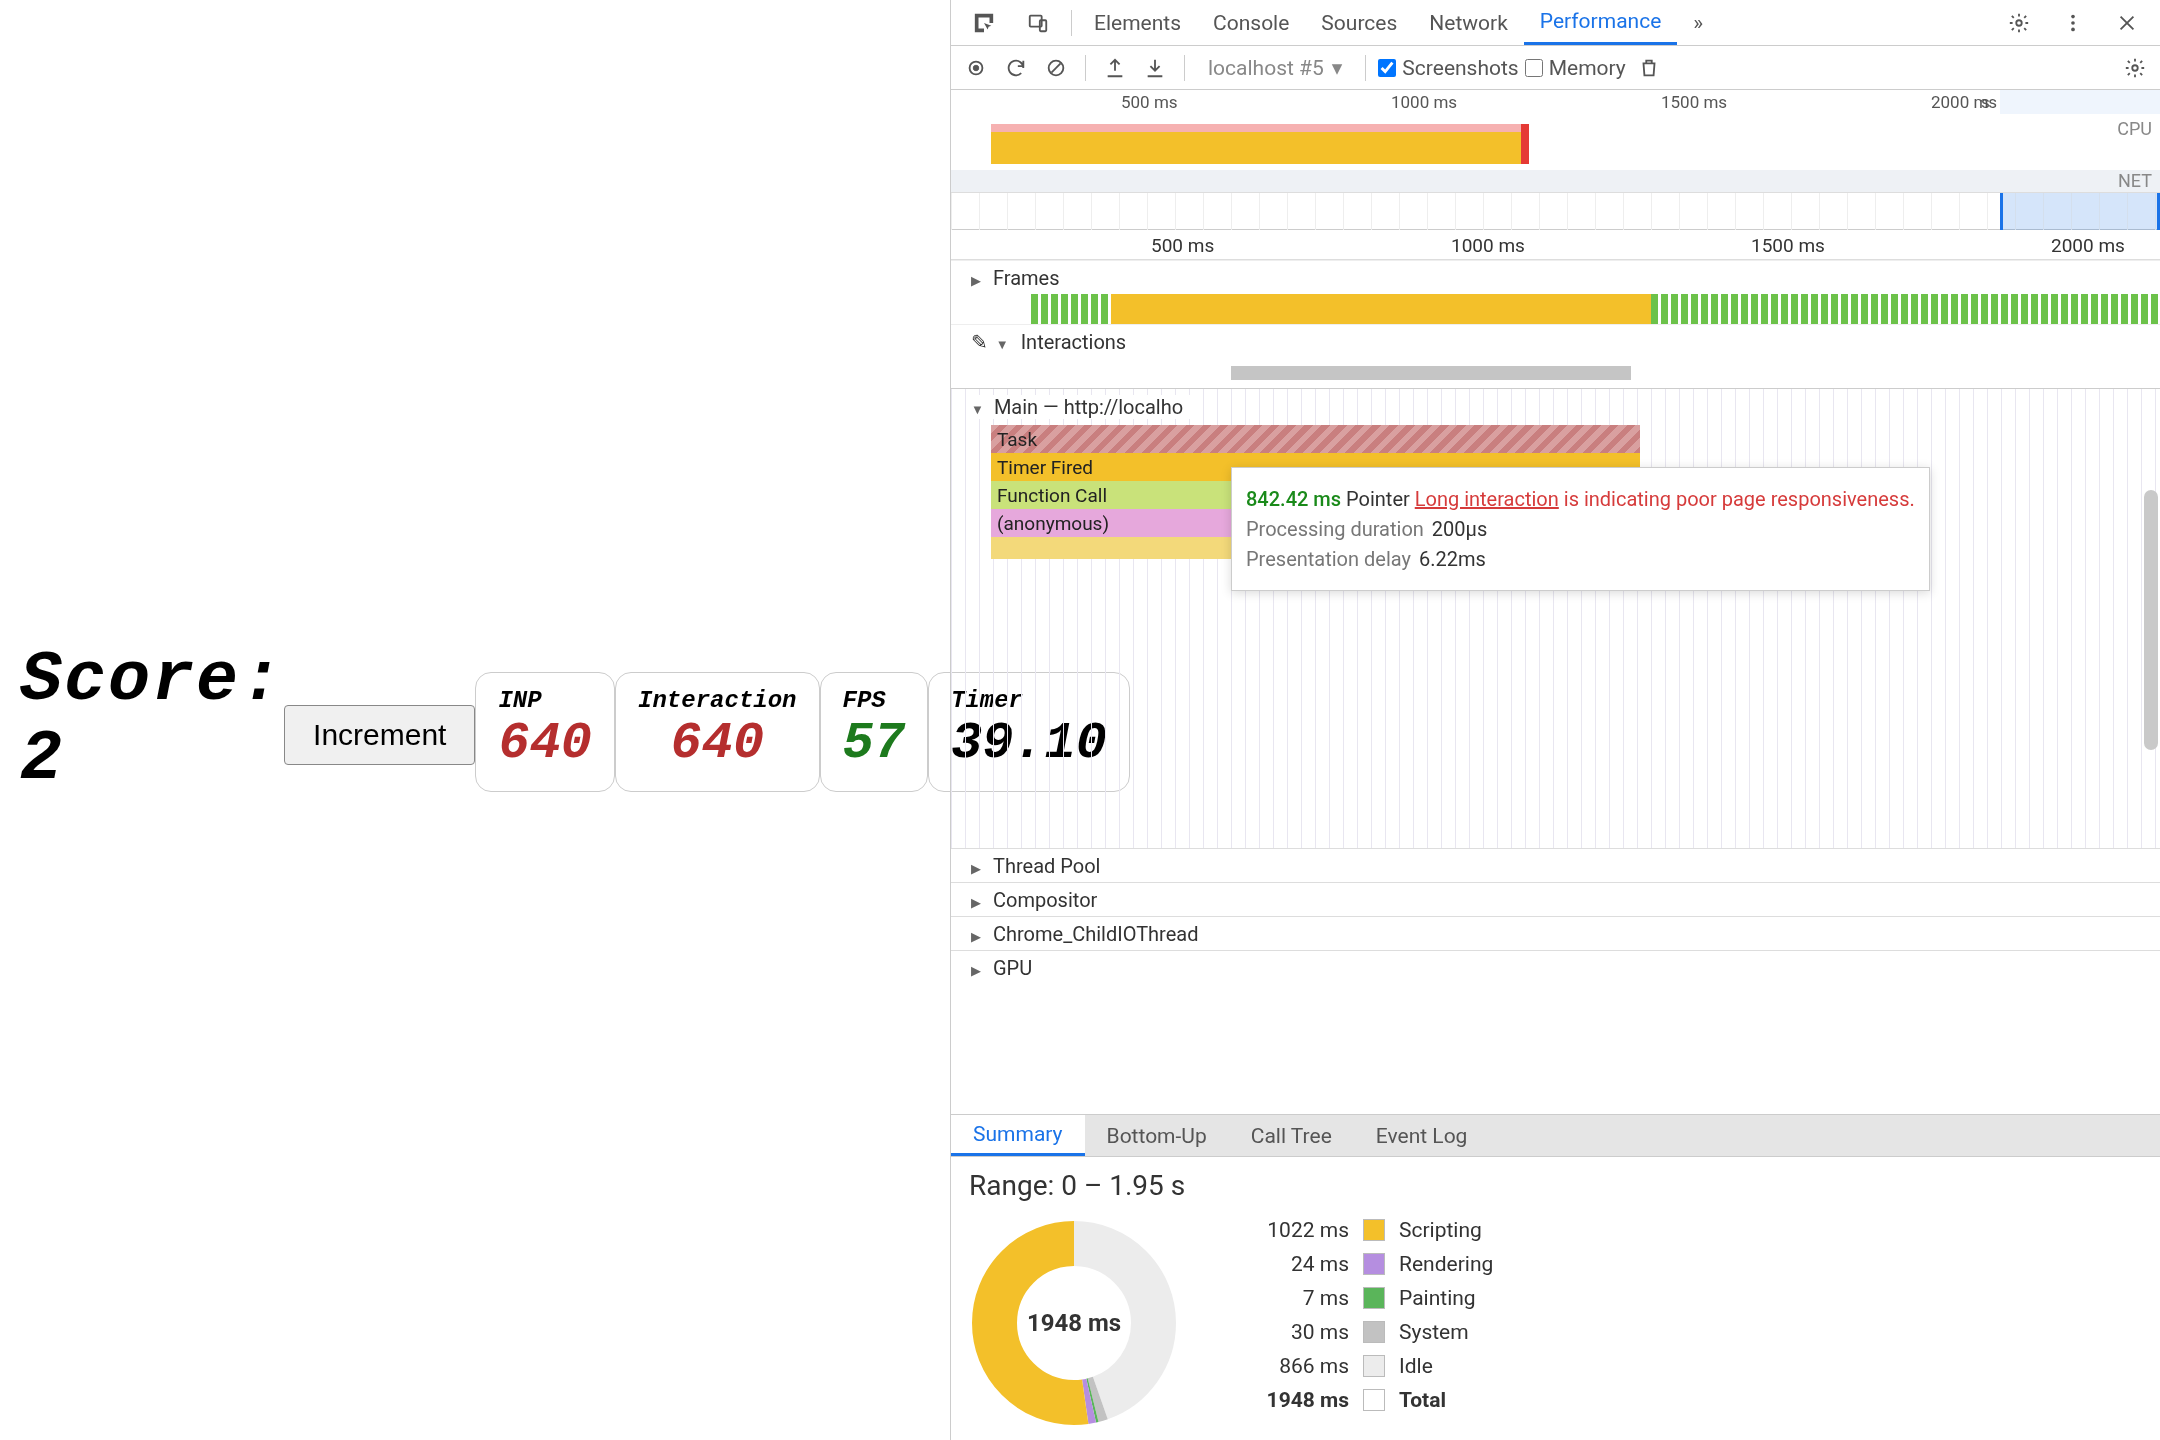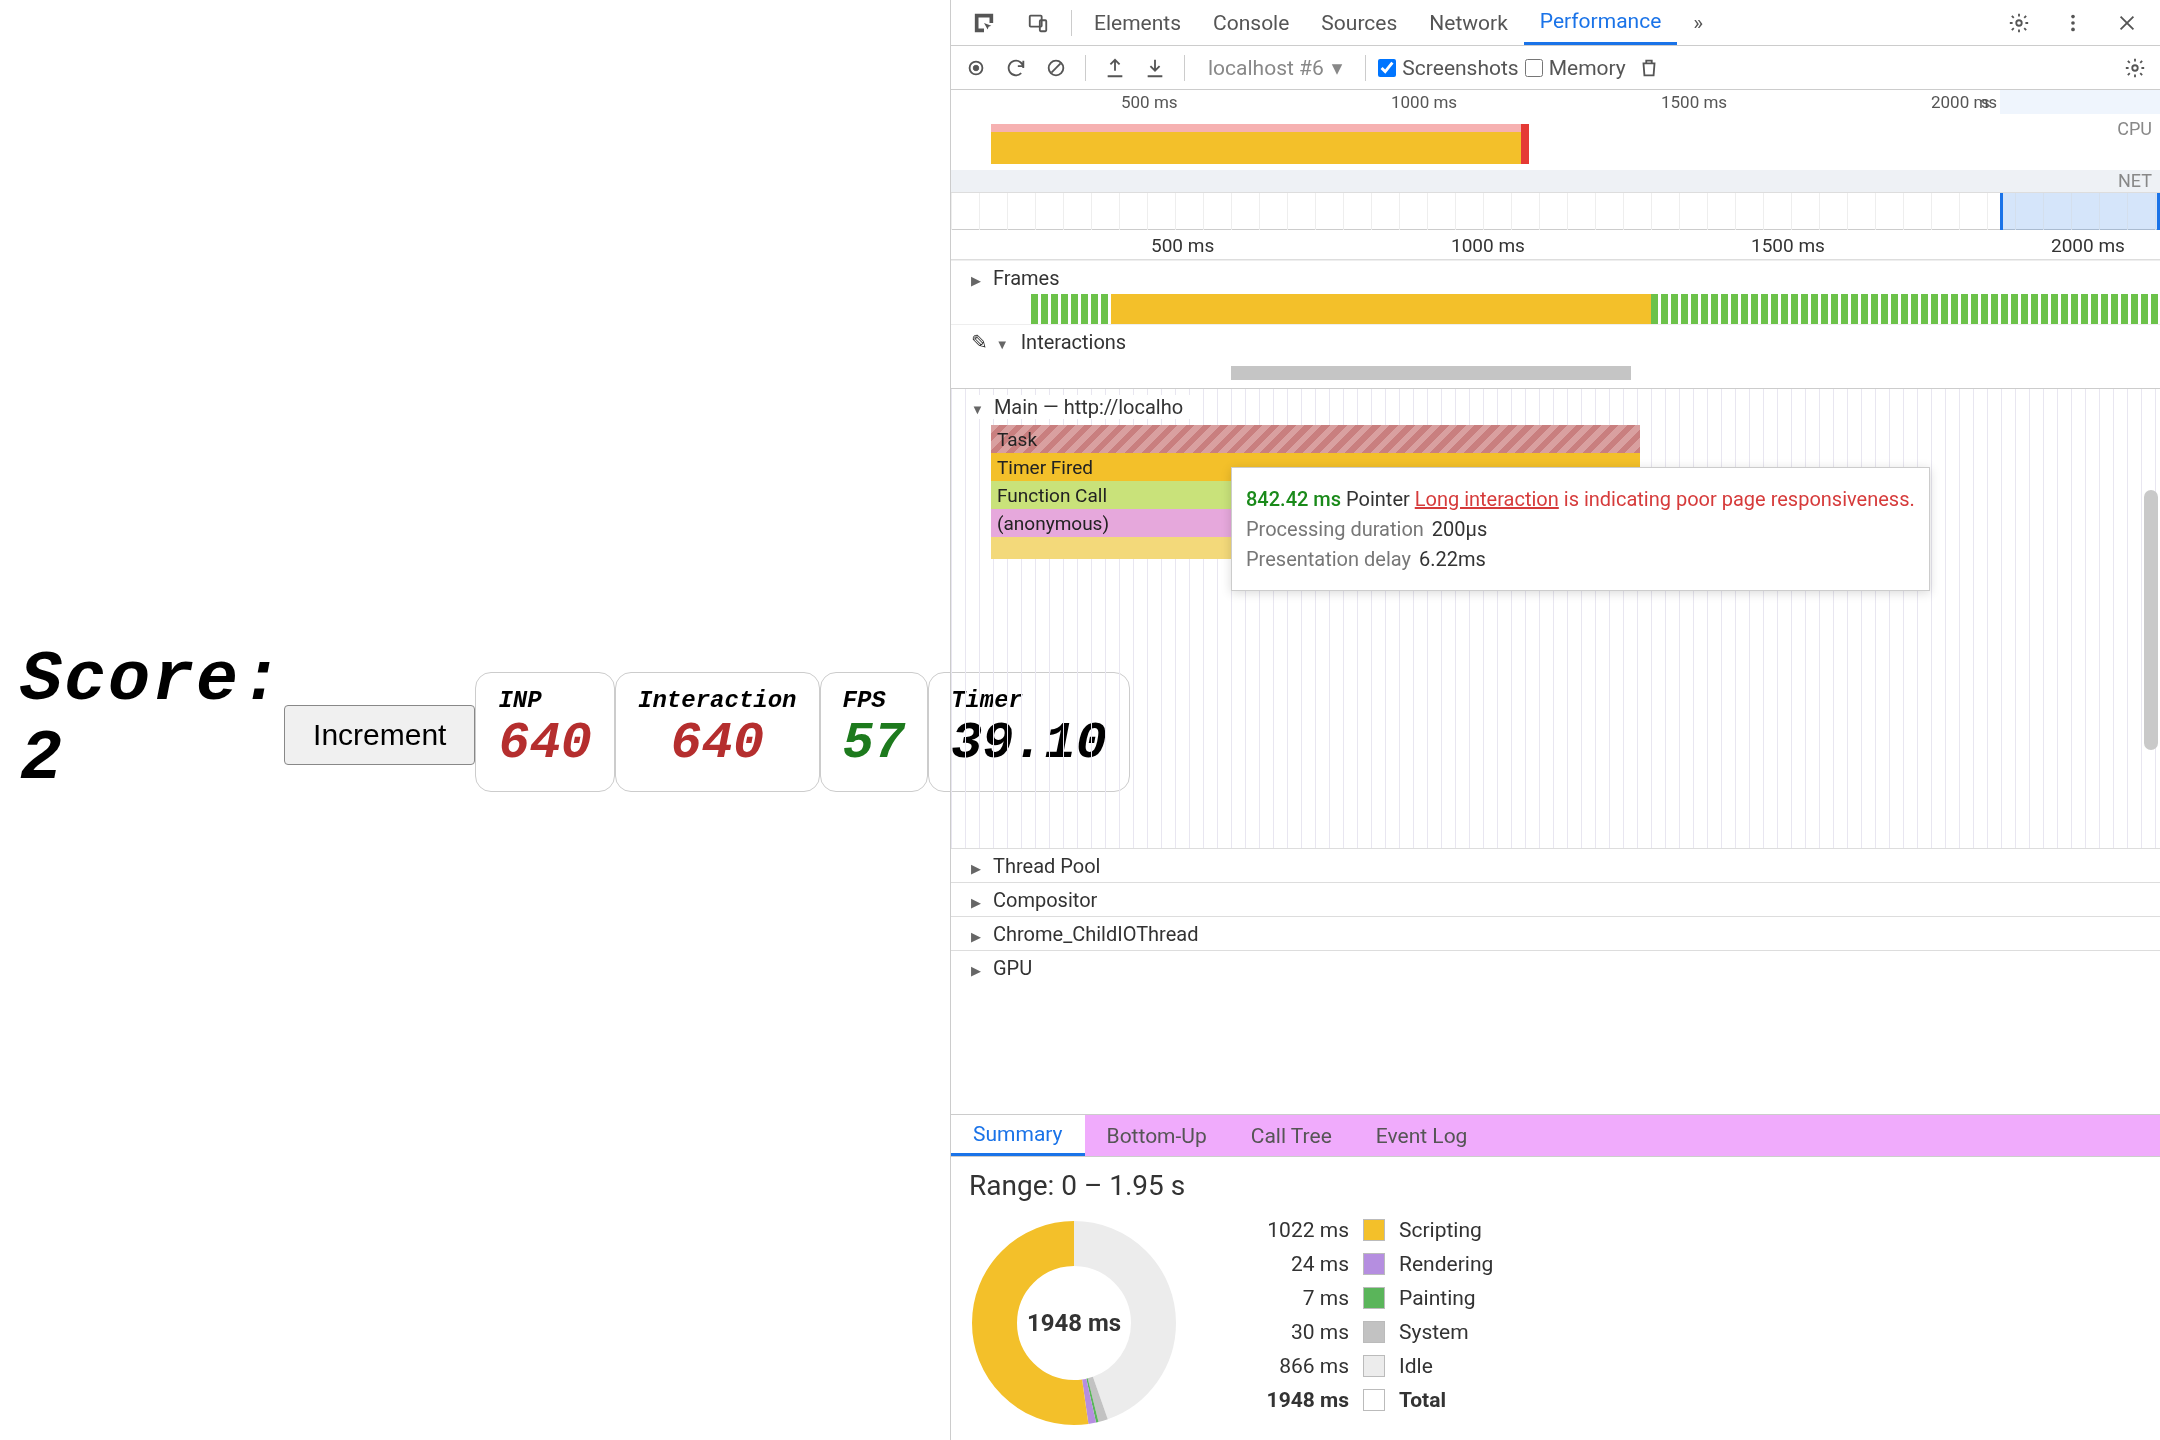--- a/index.html
+++ b/index.html
@@ -153,21 +153,21 @@
   padding:16px 14px; font-size:20px; color:#555; line-height:1.5;
 }
 .tooltip .l1 .ms { color:#1a8a1a; font-weight:500; }
 .tooltip .l1 .ptr { color:#333; }
 .tooltip .l1 .link { color:#d63b3b; text-decoration:underline; cursor:pointer; }
 .tooltip .l1 .tail { color:#d63b3b; }
 .tooltip .kv .k { color:#777; margin-right:8px; }
 .tooltip .kv .v { color:#333; }
 
 .bottom-tabs {
-  display:flex; height:42px; border-bottom:1px solid #ccc; background:#f0abfc;
+  display:flex; height:42px; border-bottom:1px solid #ccc; background:#e5e5e5;
 }
 .bottom-tabs .btab { padding:0 22px; display:flex; align-items:center; cursor:pointer; color:#555; }
 .bottom-tabs .btab.active { color:#1a73e8; border-bottom:3px solid #1a73e8; background:#fff; }
 
 .summary {
   padding:12px 18px; display:flex; flex-direction:column; gap:16px;
 }
 .summary .range { font-size:28px; color:#333; }
 .summary .body { display:flex; gap:60px; align-items:flex-start; }
 .donut { width:210px; height:210px; position:relative; }
@@ -280,21 +280,21 @@
           <path d="M12 3v12M7 8l5-5 5 5M4 21h16" fill="none" stroke="#555" stroke-width="2"></path>
         </svg>
       </div>
     <div class="tb-btn">
         <svg viewBox="0 0 24 24">
           <path d="M12 3v12M7 10l5 5 5-5M4 21h16" fill="none" stroke="#555" stroke-width="2"></path>
         </svg>
       </div>
     <div class="sep"></div>
     <div class="dropdown">
-      <span>localhost #6</span>
+      <span>localhost #5</span>
       <span>▾</span>
     </div>
     <div class="sep"></div>
     <label class="chk">
       <input type="checkbox" checked="" style="">
       <span>Screenshots</span>
     </label>
     <label class="chk">
       <input type="checkbox" style="">
       <span>Memory</span>

